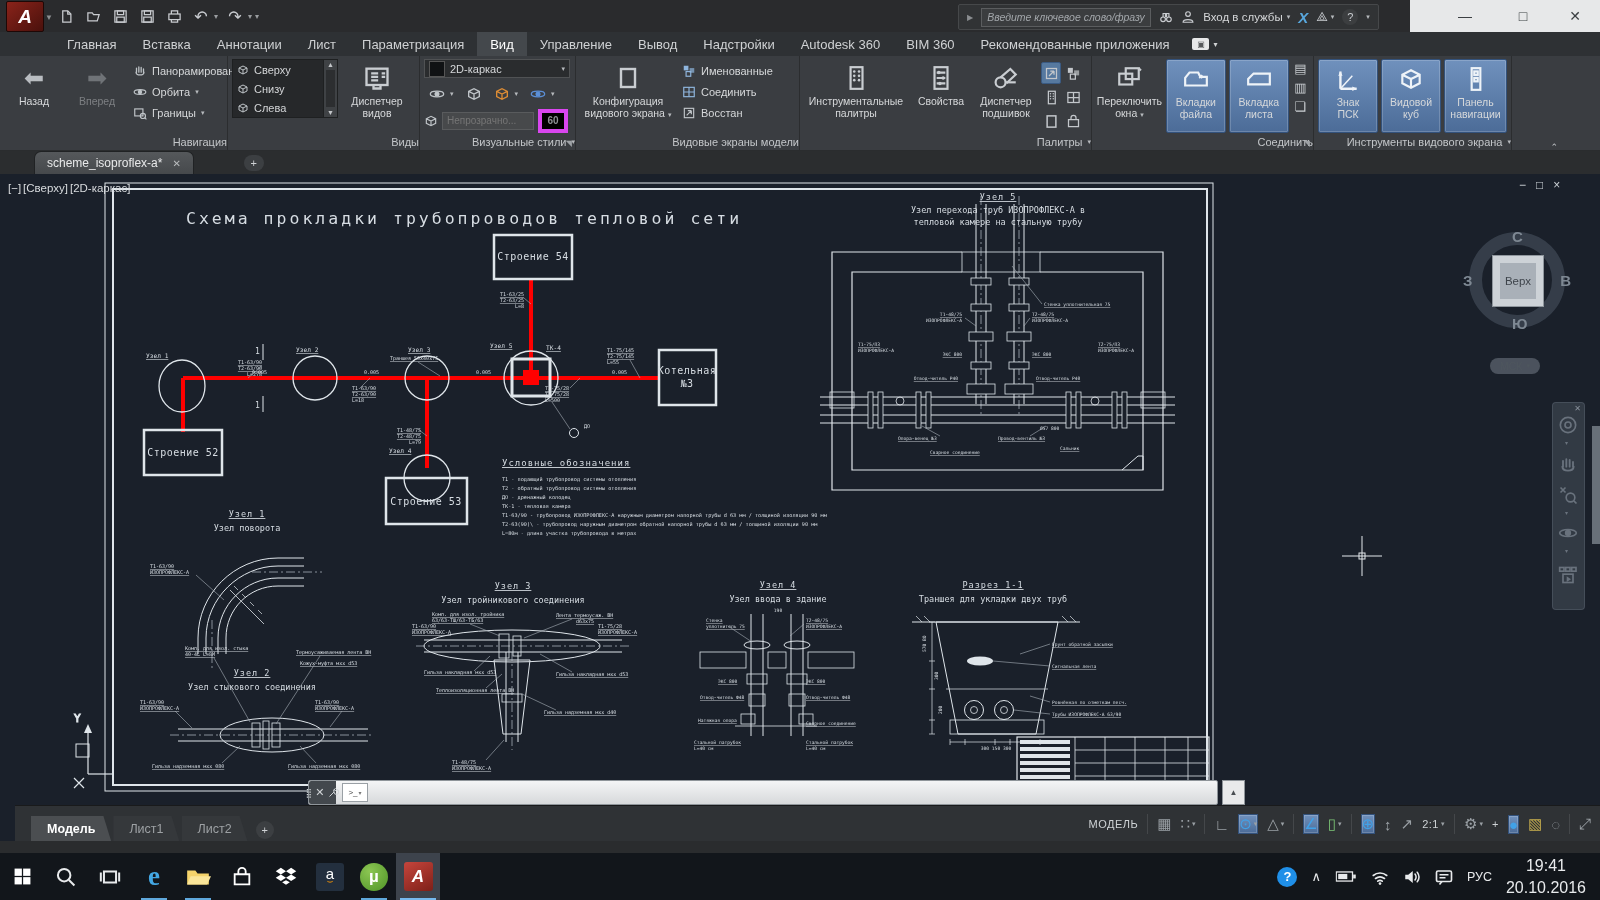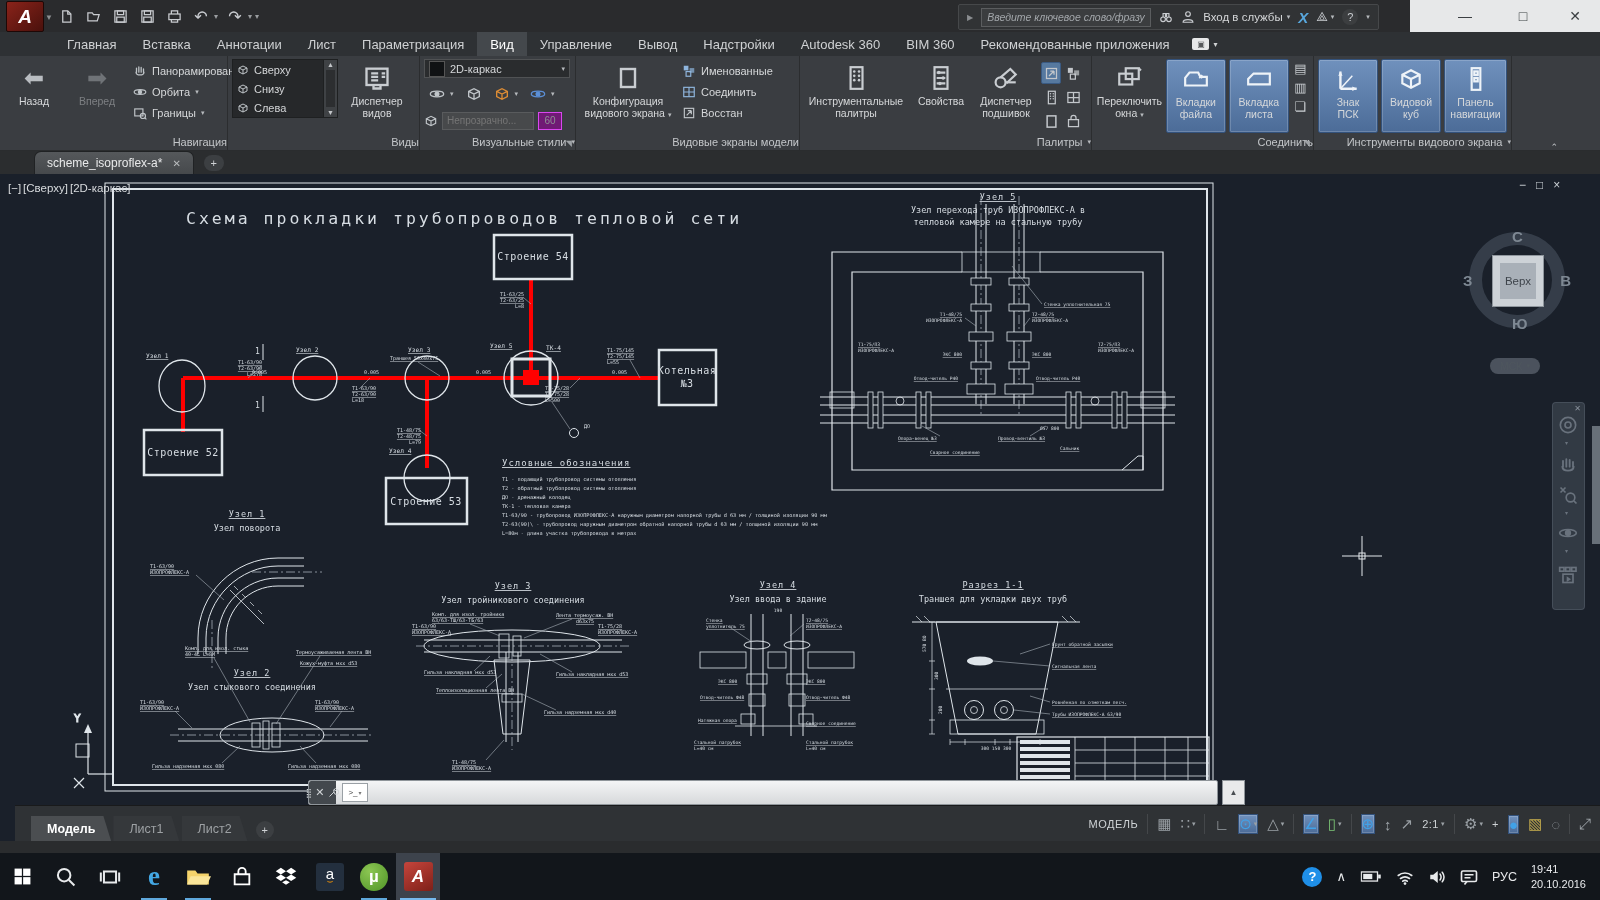--- a/index.html
+++ b/index.html
@@ -61,29 +61,29 @@
   .vrow svg{width:12px;height:12px;color:#bfc4c8;}
   .vscroll{width:13px;background:#3f4245;border:1px solid #1e2021;border-left:none;display:flex;flex-direction:column;align-items:center;justify-content:space-between;padding:1px 0;color:#c3c6c9;font-size:7px;}
   .vthumb{width:9px;flex:1;background:#2c2e30;margin:2px 0;}
   .vsdrop{width:146px;height:19px;background:#2a2c2e;border:1px solid #505254;display:flex;align-items:center;gap:5px;padding:0 4px;color:#d6d8da;font-size:11px;box-sizing:border-box;}
   .vsdrop .thumb{width:14px;height:14px;background:#101214;border:1px solid #555;position:relative;}
   .vsdrop .sp{flex:1;}
   .vsrow{display:flex;align-items:center;gap:6px;height:22px;padding-left:2px;}
   .vsrow svg{width:16px;height:16px;}
   .vsbot{display:flex;align-items:center;gap:4px;height:21px;}
   .vsbot input{width:82px;height:16px;background:#47494b;border:1px solid #595b5d;color:#8d9194;font-size:10px;padding:0 4px;font-family:"Liberation Sans",sans-serif;}
-  .vsbot .val{width:22px;height:16px;background:#701a75;border:1px solid #d946ef;color:#8d9194;font-size:10px;display:flex;align-items:center;justify-content:center;}
+  .vsbot .val{width:22px;height:16px;background:#000000;border:4px solid #d946ef;color:#8d9194;font-size:10px;display:flex;align-items:center;justify-content:center;font-weight:bold;}
   .pal-grid{display:grid;grid-template-columns:20px 20px;grid-auto-rows:22px;gap:2px;padding-top:3px;}
   .pgi{display:flex;align-items:center;justify-content:center;border-radius:2px;}
   .pgi svg{width:15px;height:15px;color:#c3c7cb;}
   .pgi.hl{background:#56799f;border:1px solid #3a5a82;}
   #ribbon-collapse{position:absolute;right:42px;top:142px;color:#c3c6c9;font-size:9px;}
 
   
-  #filetabs{left:0;top:151px;width:1600px;height:23px;background:#2b2d2f;border-bottom:1px solid #3a3c3e;display:flex;align-items:flex-end;}
+  #filetabs{left:0;top:151px;width:1600px;height:23px;background:#2b2d2f;border-bottom:1px solid #3a3c3e;display:flex;align-items:flex-end;gap:40px;}
   .ftab{margin-left:34px;height:22px;background:linear-gradient(#55585b,#46494c);border:1px solid #202224;border-bottom:none;
     border-radius:7px 7px 0 0;display:flex;align-items:center;gap:10px;padding:0 12px;color:#e8e9ea;font-size:12px;}
   .ftab .x{color:#b9bcbe;font-size:10px;}
   .fplus{width:20px;height:16px;margin-left:10px;margin-bottom:3px;background:#3c3f42;border-radius:8px;color:#cfd2d4;
     display:flex;align-items:center;justify-content:center;font-size:11px;}
 
   
   #draw{left:0;top:174px;width:1600px;height:631px;background:#1a202a;}
   #vp-label{position:absolute;left:8px;top:8px;color:#d8dbde;font-size:11.5px;display:flex;gap:2px;font-family:"Liberation Sans",sans-serif;}
   #vp-label span{cursor:default;}
@@ -160,21 +160,21 @@
   .amz{width:28px;height:28px;background:#232f3e;border-radius:3px;color:#fff;display:flex;flex-direction:column;align-items:center;justify-content:center;font-size:15px;line-height:.8;}
   .amz .sm{color:#ff9900;font-size:10px;margin-top:-3px;}
   .utr{width:28px;height:28px;border-radius:50%;background:radial-gradient(circle at 35% 30%,#8cc653,#4f9427);color:#fff;
     display:flex;align-items:center;justify-content:center;font-size:17px;font-weight:bold;}
   .acad{width:29px;height:29px;background:linear-gradient(150deg,#c6453c,#7e2018);border-radius:3px;color:#fff;
     display:flex;align-items:center;justify-content:center;font-size:17px;font-weight:bold;font-style:italic;}
   #tray{margin-left:auto;display:flex;align-items:center;gap:14px;padding-right:14px;color:#e8eaec;}
   #tray svg{width:18px;height:18px;color:#e8eaec;}
   #help-badge{width:20px;height:20px;border-radius:50%;background:#1f8fe8;color:#fff;font-size:13px;font-weight:bold;
     display:flex;align-items:center;justify-content:center;}
-  #clock{text-align:left;font-size:11px;line-height:1.35;}
+  #clock{text-align:center;font-size:16px;line-height:1.35;}
 </style>
 </head>
 <body>
 
 <svg width="0" height="0" style="position:absolute">
   <defs>
     <symbol id="i-cube" viewBox="0 0 12 12">
         <path d="M2 4l4-2 4 2v4l-4 2-4-2zM2 4l4 2 4-2M6 6v4" stroke="currentColor" fill="none" stroke-width="1"></path>
       </symbol>
     <symbol id="i-hand" viewBox="0 0 12 12">

